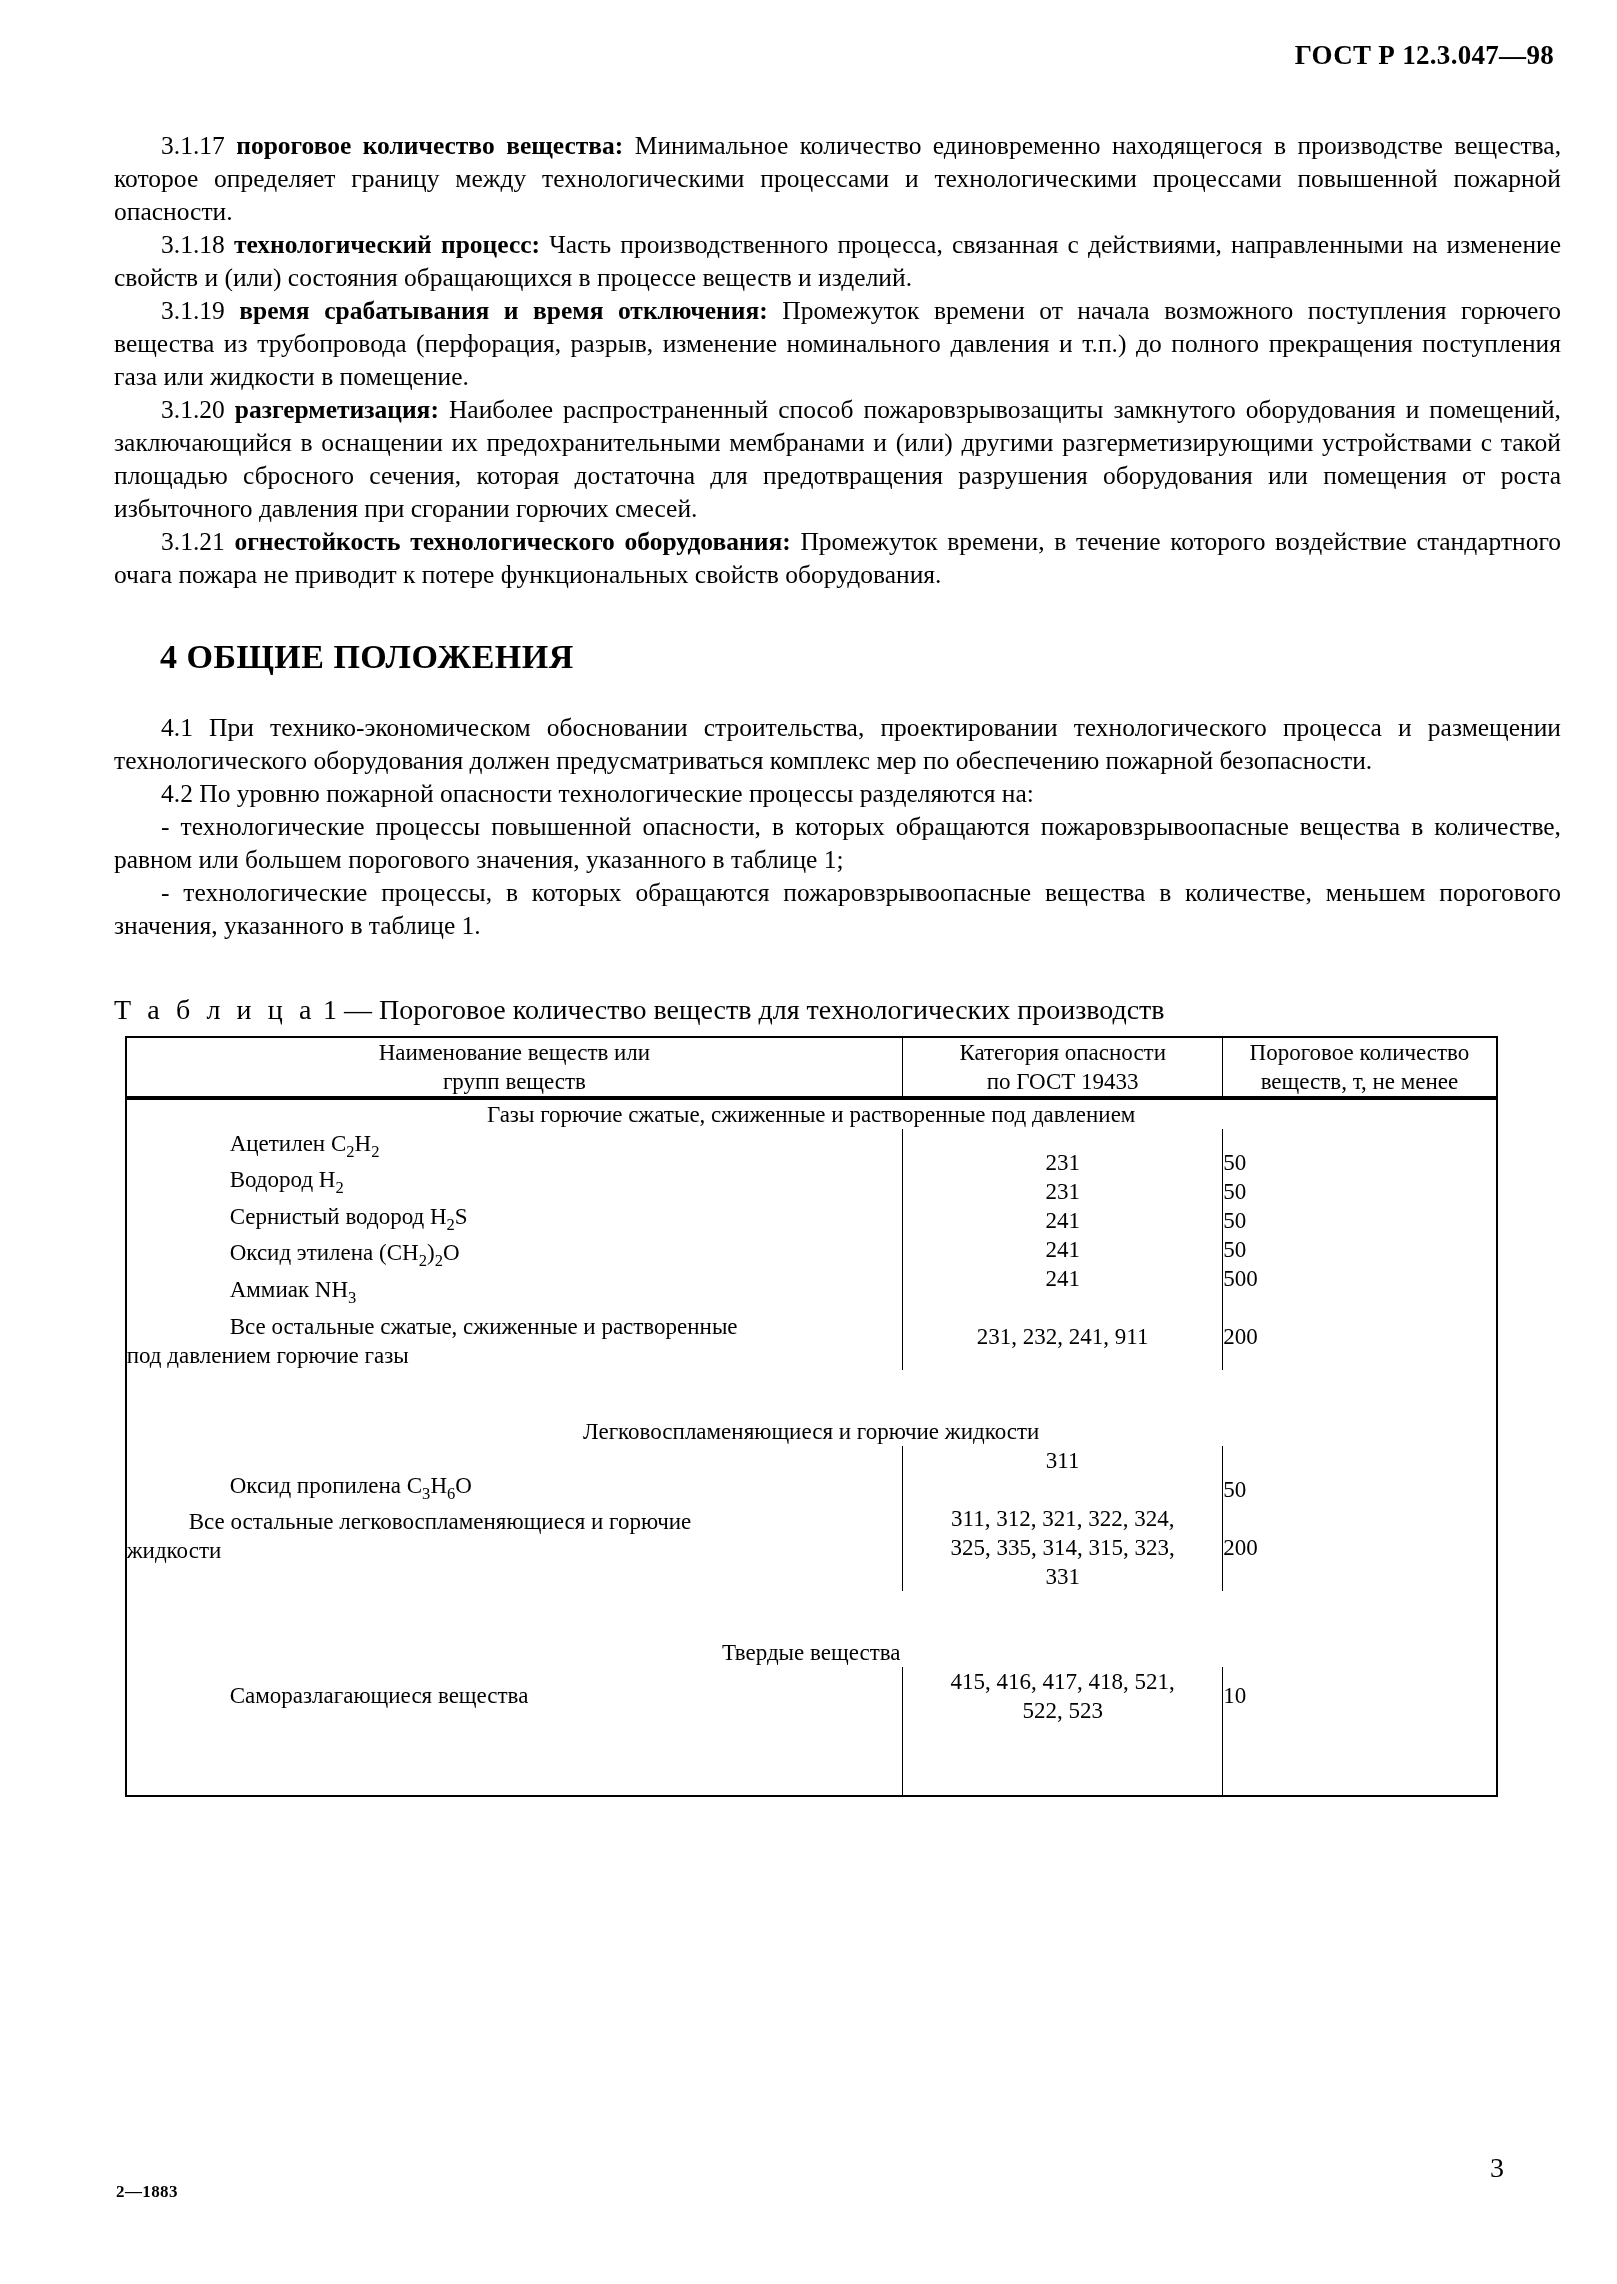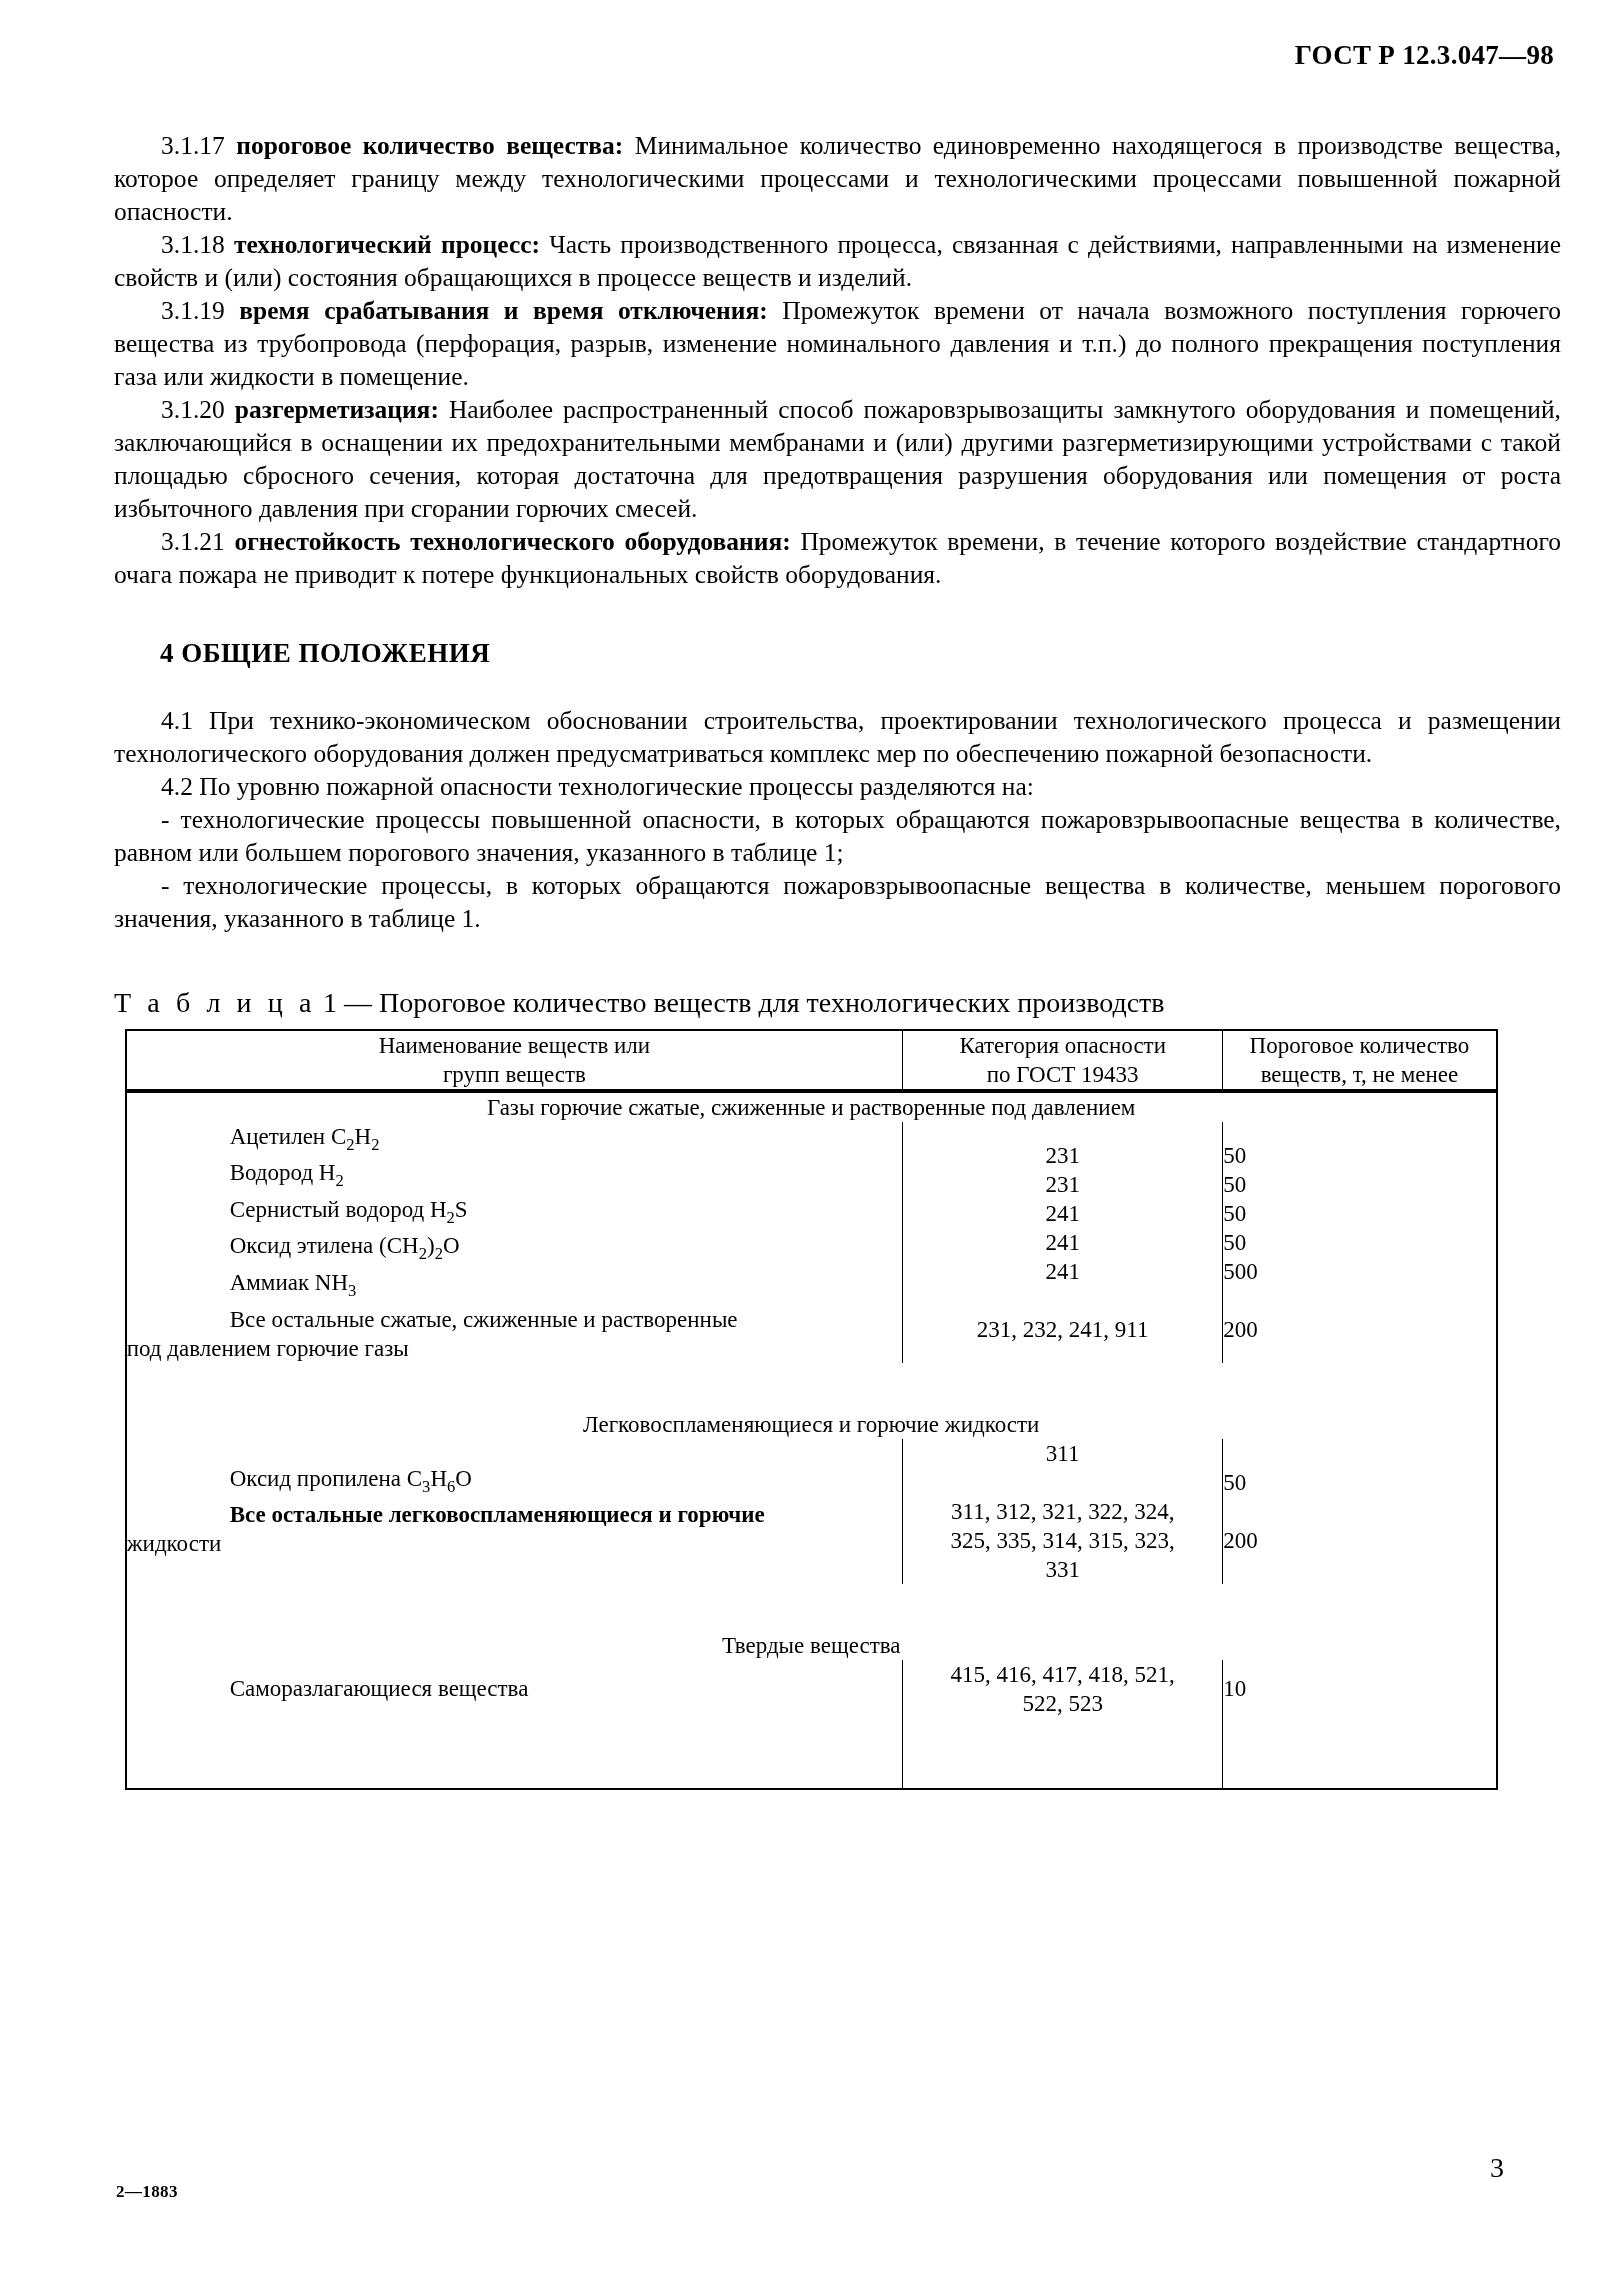--- a/index.html
+++ b/index.html
@@ -46,21 +46,21 @@
     font-size: 25.5px;
     line-height: 33px;
     text-align: justify;
     text-indent: 47px;
     hyphens: manual;
   }
   .term { font-weight: bold; }
   .num { white-space: nowrap; }
 
   h2.section-title {
-    font-size: 27px;
+    font-size: 34px;
     font-weight: bold;
     margin: 47px 0 0 0;
     text-indent: 46px;
     letter-spacing: 0.5px;
   }
 
   .gap-after-title { height: 35px; }
 
   
   .table-caption {
@@ -274,21 +274,21 @@
           <td colspan="3" class="frame-left frame-right">
             <span class="group-title-inner">Легковоспламеняющиеся и горючие жидкости</span>
           </td>
         </tr>
 
         <tr class="rows-block">
           <td class="c-name frame-left">
             <div class="name-pad">
               <span>Оксид пропилена С</span><span class="sub">3</span><span>Н</span><span class="sub">6</span><span>О</span>
             </div>
-            <div style="padding-left:103px;font-weight:bold;">Все остальные легковоспламеняющиеся и горючие</div>
+            <div style="padding-left:62px;">Все остальные легковоспламеняющиеся и горючие</div>
             <div class="name-nopad">жидкости</div>
           </td>
           <td class="c-cat vsep-l">
             <div>311</div>
             <div style="height:29px;"></div>
             <div>311, 312, 321, 322, 324,</div>
             <div>325, 335, 314, 315, 323,</div>
             <div>331</div>
           </td>
           <td class="c-thresh vsep-l frame-right">

